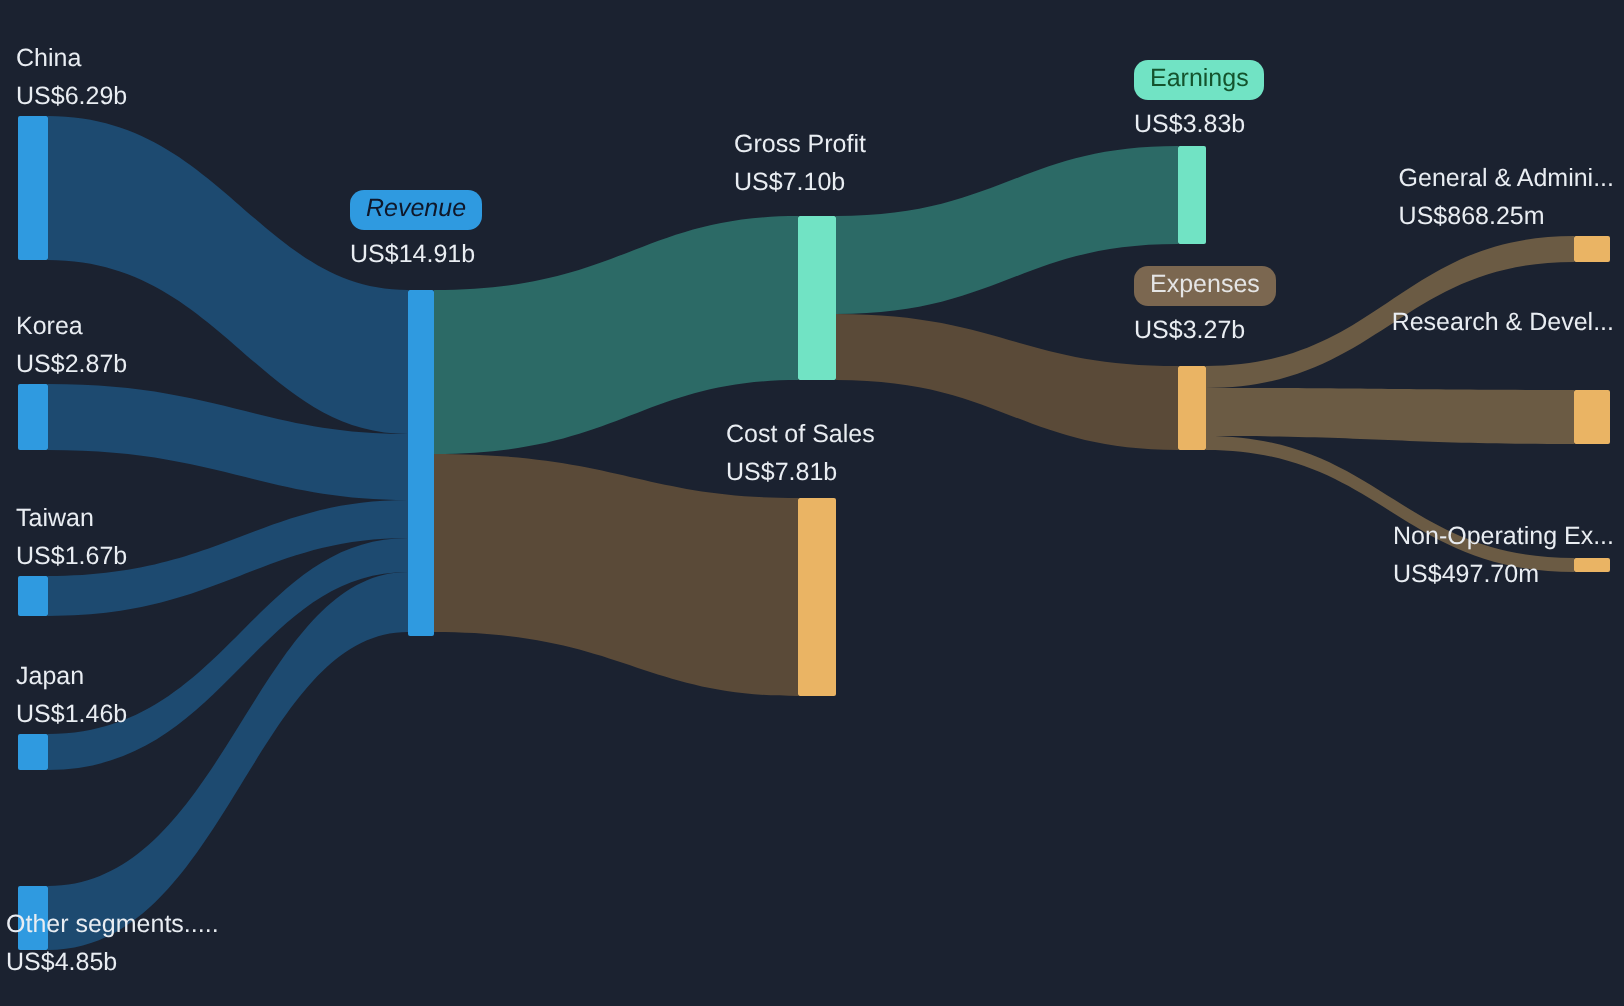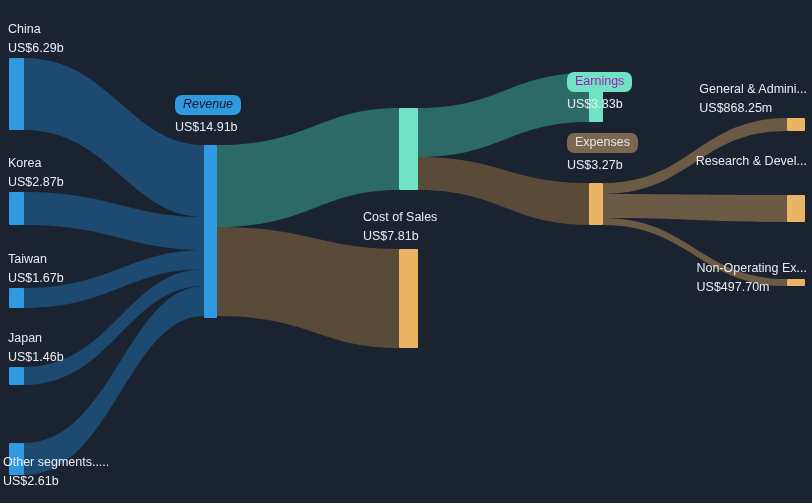--- a/index.html
+++ b/index.html
@@ -37,21 +37,21 @@
     display: inline-block;
     border-radius: 7px;
     padding: 2px 8px 3px 8px;
     font-size: 12.5px;
     line-height: 15px;
   }
   .badge-label .value {
     margin-top: 3px;
   }
   .badge-blue .name { background: #2f9ae0; color: #0f172a; font-style: italic; }
-  .badge-green .name { background: #71e3c4; color: #a21caf; margin-top: 42px; }
+  .badge-green .name { background: #71e3c4; color: #14532d; }
   .badge-tan .name { background: #7b6750; color: #e5e5e5; }
 </style>
 </head>
 <body>
 
 <div id="stage">
 
   <svg id="sankey" viewBox="0 0 812 503">
 
     <g>
@@ -117,28 +117,32 @@
     <span class="value">US$1.67b</span>
   </div>
 
   <div class="label" style="left:8px; top:329px;">
     <span class="name">Japan</span>
     <span class="value">US$1.46b</span>
   </div>
 
   <div class="label" style="left:3px; top:405px;margin-top:48px;">
     <span class="name">Other segments.....</span>
-    <span class="value">US$2.61b</span>
+    <span class="value">US$4.85b</span>
   </div>
 
   <div class="label badge-label badge-blue" style="left:175px; top:95px;">
     <span class="name">Revenue</span>
     <span class="value">US$14.91b</span>
   </div>
 
+  <div class="label" style="left:367px; top:63px;">
+    <span class="name">Gross Profit</span>
+    <span class="value">US$7.10b</span>
+  </div>
 
   <div class="label" style="left:363px; top:208px;">
     <span class="name">Cost of Sales</span>
     <span class="value">US$7.81b</span>
   </div>
 
   <div class="label badge-label badge-green" style="left:567px; top:30px;">
     <span class="name">Earnings</span>
     <span class="value">US$3.83b</span>
   </div>

